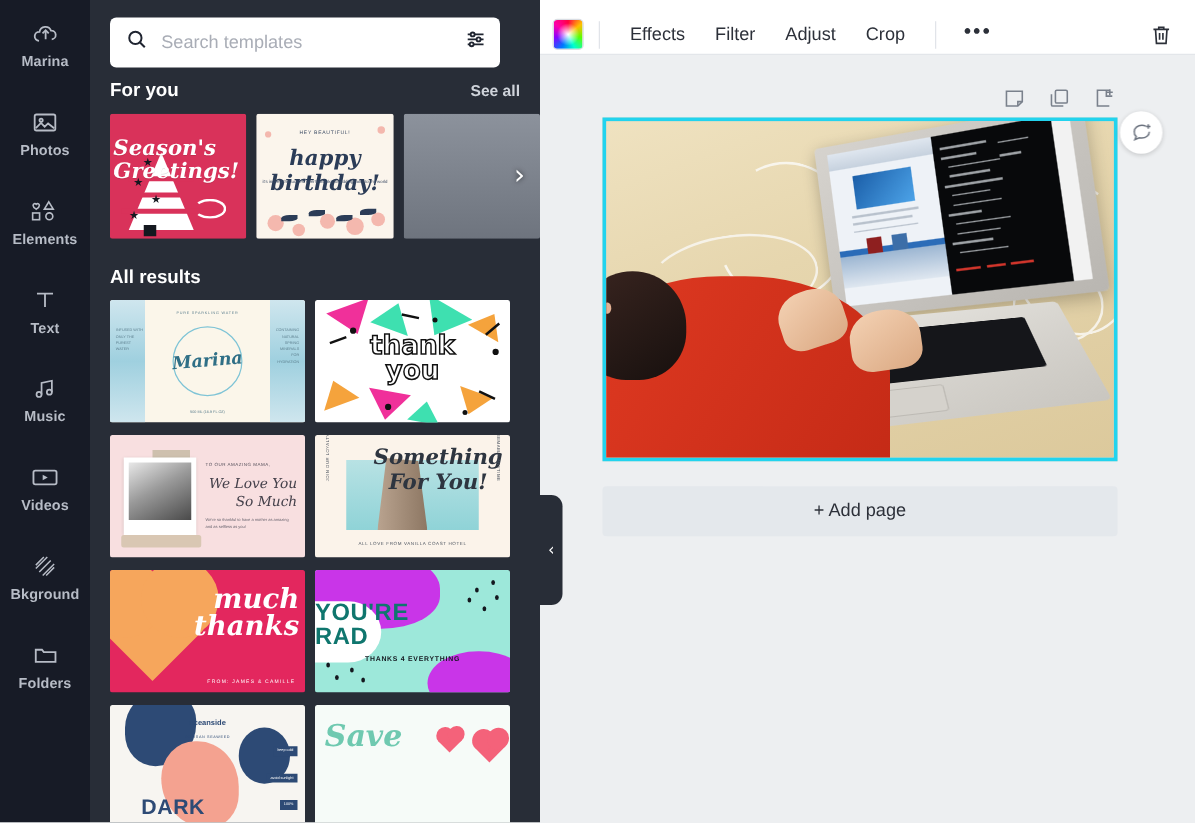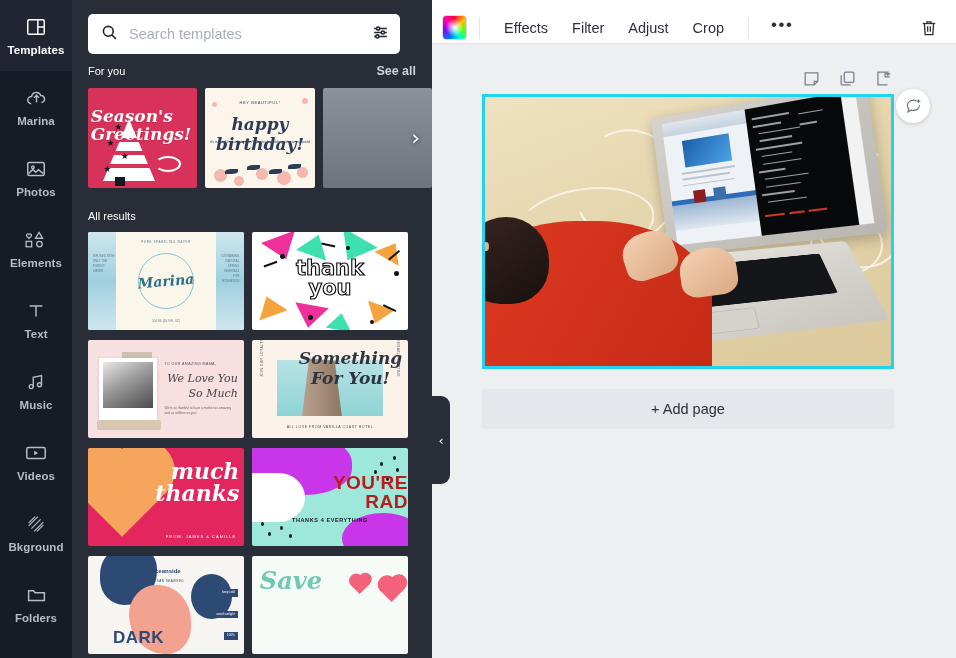--- a/index.html
+++ b/index.html
@@ -58,21 +58,21 @@
   }
   #search-input::placeholder { color: #a9adb6; }
   .panel-scroll {
     position: absolute; left: 0; top: 64px; right: 0; bottom: 0;
     overflow: hidden;
   }
   .sec-head {
     display: flex; align-items: baseline; justify-content: space-between;
     padding: 0 16px; margin-bottom: 10px;
   }
-  .sec-title { color: #ffffff; font-size: 11px; font-weight: normal; }
+  .sec-title { color: #ffffff; font-size: 15px; font-weight: bold; }
   .sec-link { color: #cfd3da; font-size: 12.5px; font-weight: bold; cursor: pointer; }
 
   .carousel { position: relative; padding-left: 16px; height: 100px; overflow: hidden; }
   .carousel-track { display: flex; gap: 8px; }
   .carousel-arrow {
     position: absolute; right: 12px; top: 50%; transform: translateY(-50%);
     color: #fff; font-size: 22px; line-height: 1; cursor: pointer;
     text-shadow: 0 0 4px rgba(0,0,0,.7);
     font-family: "DejaVu Sans", sans-serif;
   }
@@ -165,21 +165,21 @@
   .tc-mt .heart:before { top: -31px; left: 0; }
   .tc-mt .heart:after { left: 31px; top: 0; }
   .tc-mt .mt-txt { position: absolute; right: 3%; top: 12%; width: 72%; text-align: right; font-family: "DejaVu Serif", serif; font-style: italic; font-weight: bold; font-size: 22px; color: #fff; line-height: 1.02; }
   .tc-mt .mt-from { position: absolute; right: 5%; bottom: 7%; font-size: 4px; letter-spacing: 1px; color: #fff; }
 
   
   .tc-rad { background: #9de8da; }
   .tc-rad .blobA { position: absolute; left: -6%; top: -14%; width: 70%; height: 62%; background: #c935e8; border-radius: 50% 50% 45% 55%; }
   .tc-rad .blobB { position: absolute; right: -10%; bottom: -18%; width: 52%; height: 52%; background: #c935e8; border-radius: 50%; }
   .tc-rad .wht { position: absolute; left: 0; top: 26%; width: 34%; height: 50%; background: #fff; border-radius: 0 60% 60% 0; }
-  .tc-rad .rad-t { position: absolute; left: 0; right: 0; top: 27%; text-align: right; font-size: 19px; font-weight: bold; color: #b91c1c; line-height: .96; letter-spacing: .5px; }
+  .tc-rad .rad-t { position: absolute; left: 0; right: 0; top: 27%; text-align: left; font-size: 19px; font-weight: bold; color: #0f766e; line-height: .96; letter-spacing: .5px; }
   .tc-rad .rad-s { position: absolute; left: 0; right: 0; top: 70%; text-align: center; font-size: 5.5px; font-weight: bold; letter-spacing: .6px; color: #14181f; }
   .tc-rad .sp { position: absolute; background: #14181f; border-radius: 50%; width: 3px; height: 4px; }
 
   
   .tc-oc { background: #f7f5f1; }
   .tc-oc .b1 { position: absolute; left: 8%; top: -10%; width: 36%; height: 60%; background: #2d4a75; border-radius: 50% 40% 60% 45%; }
   .tc-oc .b2 { position: absolute; left: 26%; top: 30%; width: 40%; height: 70%; background: #f4a290; border-radius: 45% 55% 40% 60%; }
   .tc-oc .b3 { position: absolute; right: 8%; top: 18%; width: 26%; height: 46%; background: #2d4a75; border-radius: 50%; }
   .tc-oc .oc-n { position: absolute; left: 0; right: 0; top: 12%; text-align: center; font-size: 6px; font-weight: bold; color: #2d4a75; }
   .tc-oc .oc-s { position: absolute; left: 0; right: 0; top: 23%; text-align: center; font-size: 3px; letter-spacing: .5px; color: #2d4a75; }
@@ -304,30 +304,20 @@
     cursor: pointer; color: #6d7480;
   }
 </style>
 </head>
 <body>
 
 <div id="app">
 
   <div id="rail">
 
-    <div class="rail-item active">
-      <span class="r-ico">
-        <svg width="22" height="22" viewBox="0 0 24 24" fill="none" stroke="currentColor" stroke-width="1.6">
-          <rect x="3" y="4" width="18" height="16" rx="1.5"></rect>
-            <line x1="14" y1="4" x2="14" y2="20"></line>
-            <line x1="14" y1="12" x2="21" y2="12"></line>
-        </svg>
-      </span>
-      <span class="r-lbl">Templates</span>
-    </div>
 
     <div class="rail-item">
       <span class="r-ico">
         <svg width="23" height="23" viewBox="0 0 24 24" fill="none" stroke="currentColor" stroke-width="1.5">
           <path d="M6.5 17.5a3.8 3.8 0 0 1 .4-7.6 5 5 0 0 1 9.6-1 3.6 3.6 0 0 1 .6 7.2"></path>
             <path d="M12 16V9"></path>
             <path d="M9.4 11.2 12 8.6l2.6 2.6"></path>
         </svg>
       </span>
       <span class="r-lbl">Marina</span>

